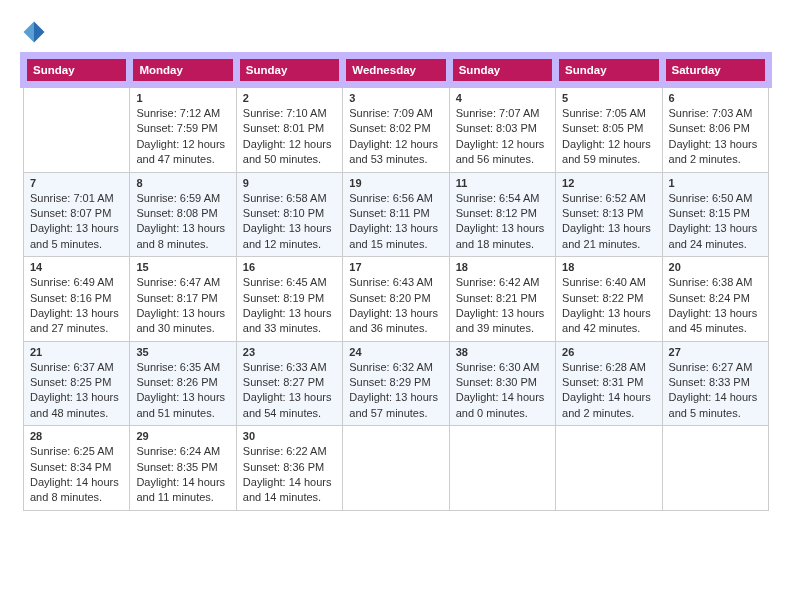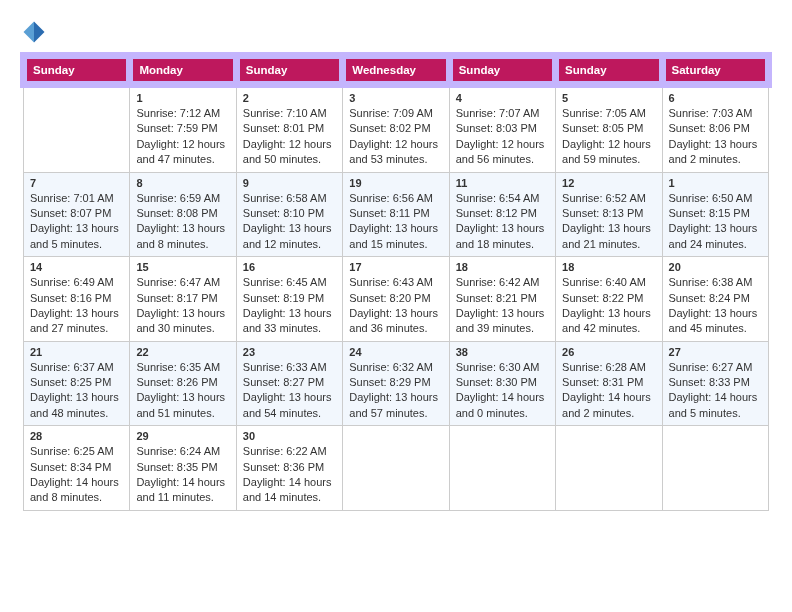--- a/index.html
+++ b/index.html
@@ -220,21 +220,21 @@
             <span class="day-num">20</span>
             <div class="day-info">Sunrise: 6:38 AM<br>Sunset: 8:24 PM<br>Daylight: 13 hours<br>and 45 minutes.</div>
           </td>
         </tr>
         <tr>
           <td>
             <span class="day-num">21</span>
             <div class="day-info">Sunrise: 6:37 AM<br>Sunset: 8:25 PM<br>Daylight: 13 hours<br>and 48 minutes.</div>
           </td>
           <td>
-            <span class="day-num">22</span>
+            <span class="day-num">35</span>
             <div class="day-info">Sunrise: 6:35 AM<br>Sunset: 8:26 PM<br>Daylight: 13 hours<br>and 51 minutes.</div>
           </td>
           <td>
             <span class="day-num">23</span>
             <div class="day-info">Sunrise: 6:33 AM<br>Sunset: 8:27 PM<br>Daylight: 13 hours<br>and 54 minutes.</div>
           </td>
           <td>
             <span class="day-num">24</span>
             <div class="day-info">Sunrise: 6:32 AM<br>Sunset: 8:29 PM<br>Daylight: 13 hours<br>and 57 minutes.</div>
           </td>

